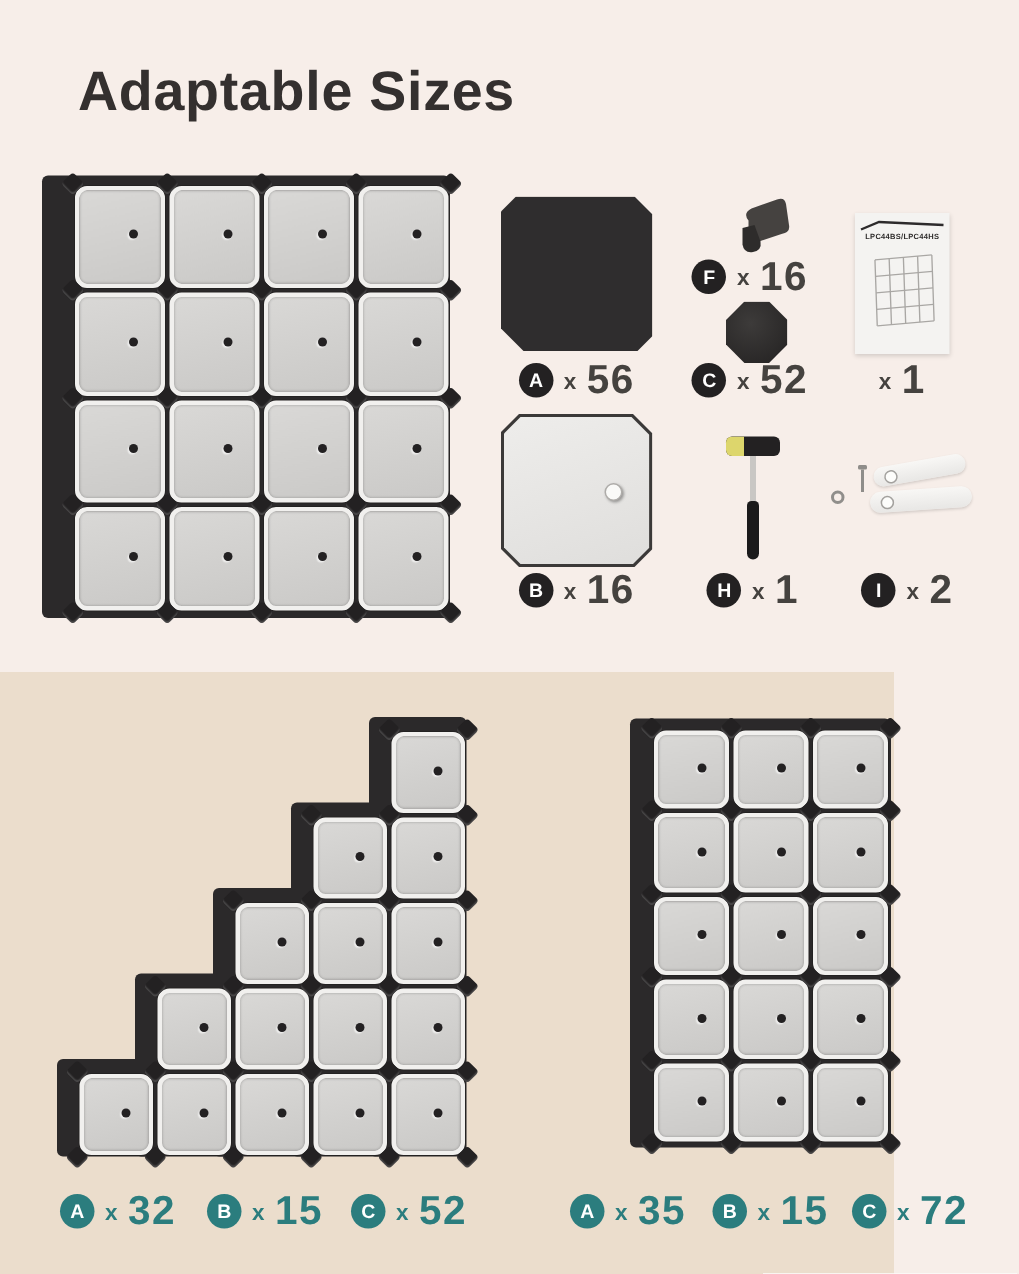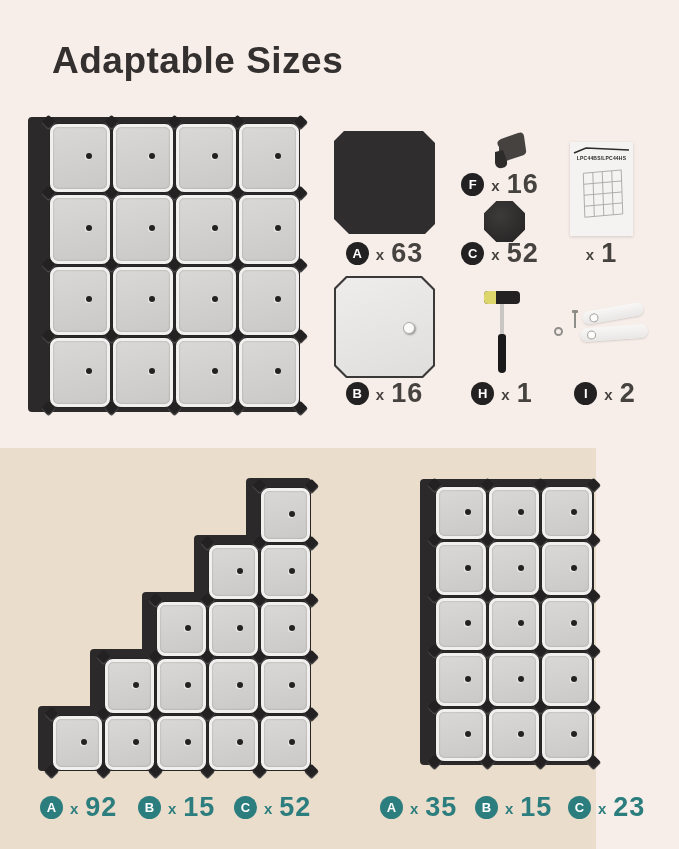--- a/index.html
+++ b/index.html
@@ -184,21 +184,21 @@
         <div class="diamond" style="left: 77.5px; top: 285.5px;"></div>
         <div class="diamond" style="left: 140.5px; top: 285.5px;"></div>
         <div class="diamond" style="left: 203.5px; top: 285.5px;"></div>
         <div class="diamond" style="left: 266.5px; top: 285.5px;"></div>
       </div>
 
     <div id="part-a"></div>
     <div class="part-label" style="left:334px;top:239px;width:101px;">
       <span class="badge">A</span>
       <span class="times">x</span>
-      <span class="count">63</span>
+      <span class="count">56</span>
     </div>
 
     <svg style="position:absolute;left:487px;top:131px;" width="40" height="38" viewBox="0 0 40 38">
       <path d="M12 16 Q8 11 14 8 L31 2 Q36 0 37 5 L39 19 Q40 24 34 25 L19 30 Q13 32 12 26 Z" fill="#454240"></path>
       <path d="M8 21 L16 19 L20 30 Q21 36 15 37 Q9 38 8 32 Z" fill="#2e2c2b"></path>
     </svg>
     <div class="part-label" style="left:455px;top:170px;width:90px;">
       <span class="badge">F</span>
       <span class="times">x</span>
       <span class="count">16</span>
@@ -480,21 +480,21 @@
         <div class="diamond" style="left: 167.5px; top: 222.5px;"></div>
         <div class="diamond" style="left: 8.5px; top: 278px;"></div>
         <div class="diamond" style="left: 61.5px; top: 278px;"></div>
         <div class="diamond" style="left: 114.5px; top: 278px;"></div>
         <div class="diamond" style="left: 167.5px; top: 278px;"></div>
       </div>
 
     <div class="part-label teal" style="left:40px;top:345px;">
       <span class="badge">A</span>
       <span class="times">x</span>
-      <span class="count">92</span>
+      <span class="count">32</span>
     </div>
     <div class="part-label teal" style="left:138px;top:345px;">
       <span class="badge">B</span>
       <span class="times">x</span>
       <span class="count">15</span>
     </div>
     <div class="part-label teal" style="left:234px;top:345px;">
       <span class="badge">C</span>
       <span class="times">x</span>
       <span class="count">52</span>
@@ -506,16 +506,16 @@
       <span class="count">35</span>
     </div>
     <div class="part-label teal" style="left:475px;top:345px;">
       <span class="badge">B</span>
       <span class="times">x</span>
       <span class="count">15</span>
     </div>
     <div class="part-label teal" style="left:568px;top:345px;">
       <span class="badge">C</span>
       <span class="times">x</span>
-      <span class="count">23</span>
+      <span class="count">72</span>
     </div>
   </div>
 </div>
 
 </body></html>

